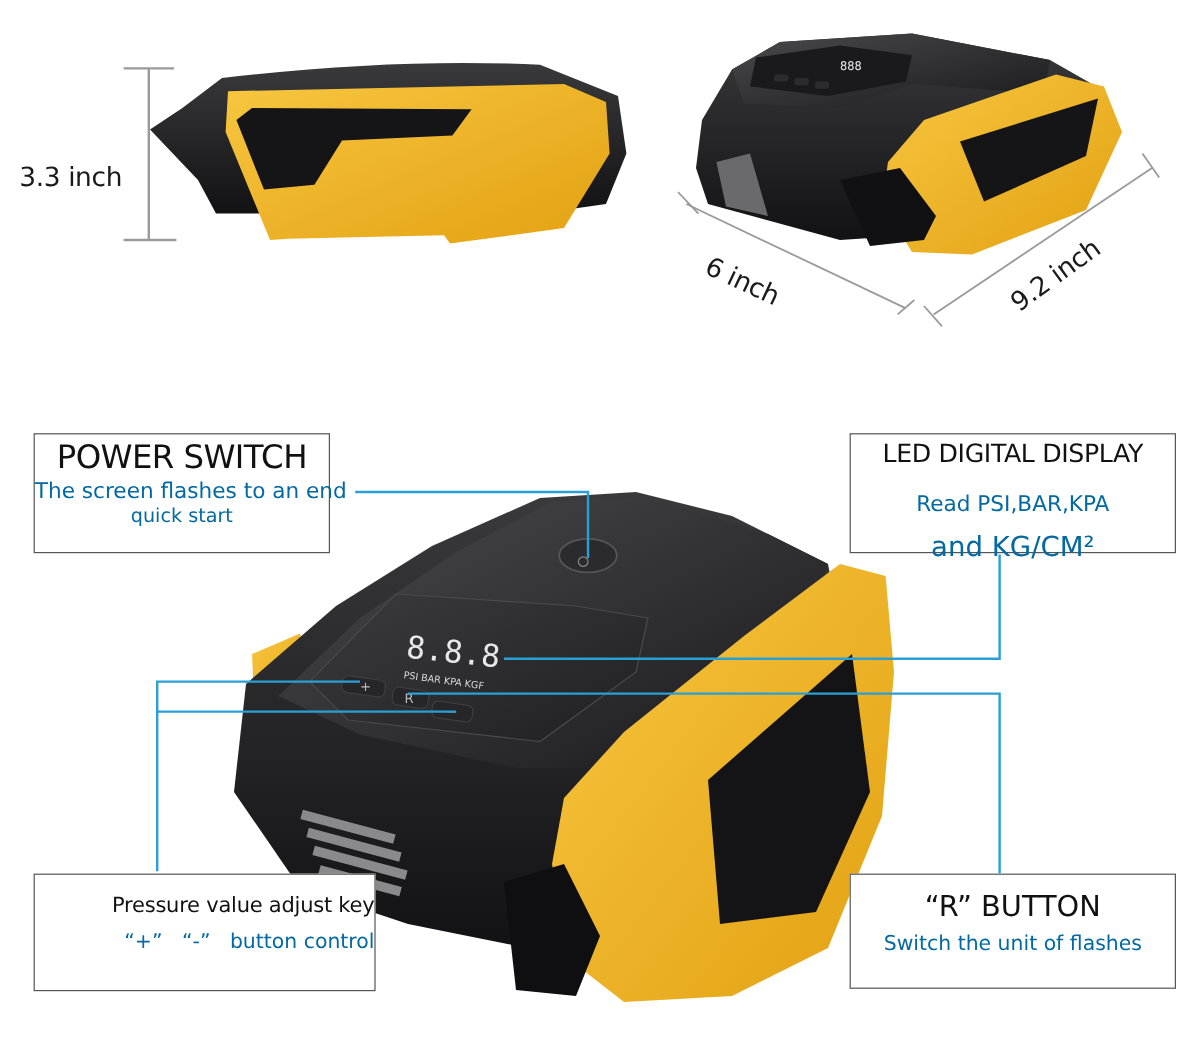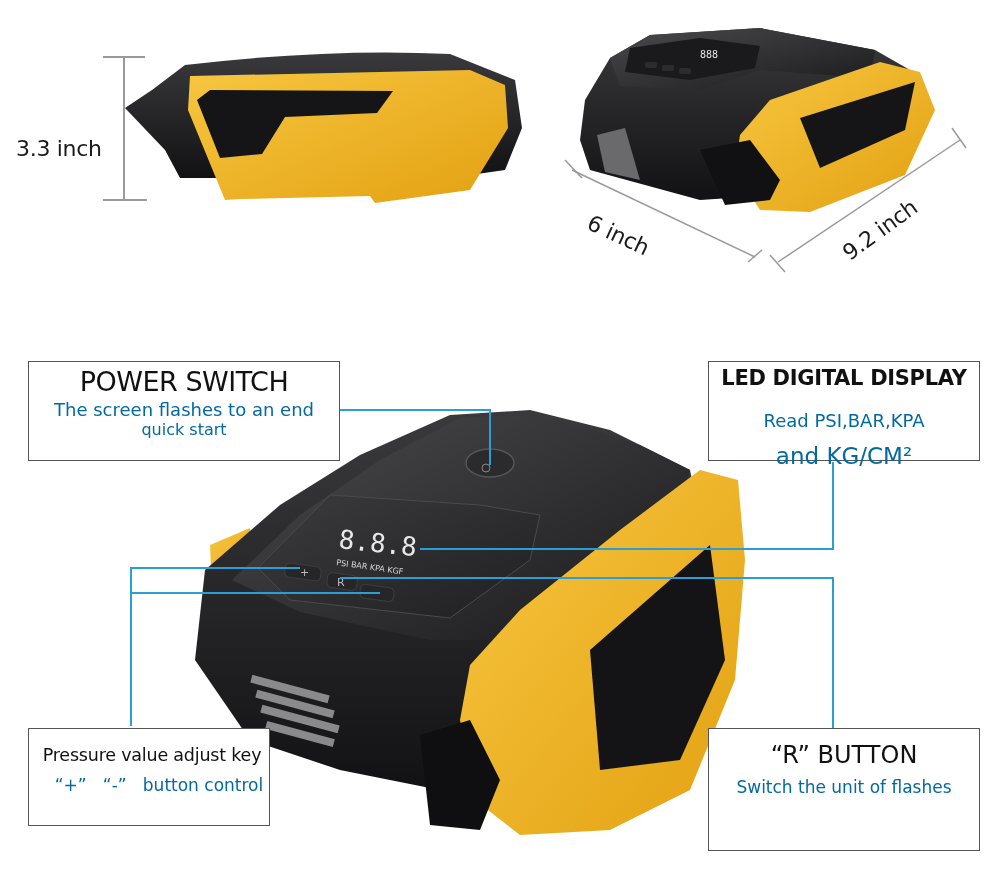--- a/index.html
+++ b/index.html
@@ -117,33 +117,33 @@
     <polyline points="380,593 131,593"></polyline>
 
     <polyline points="340,578 833,578 833,728"></polyline>
   </g>
 </svg>
 
 <div class="dim-label" style="left:16px;top:113px;margin-top:23px;">3.3 inch</div>
 <div class="dim-label" style="left:594px;top:210px;transform:rotate(25deg);transform-origin:left top;">6 inch</div>
 <div class="dim-label" style="left:838px;top:245px;transform:rotate(-36deg);transform-origin:left top;">9.2 inch</div>
 
-<div class="callout" style="left:28px;top:361px;width:312px;height:100px;">
+<div class="callout" style="left:28px;top:361px;width:247px;height:100px;">
   <span class="title" style="font-size:27px;margin-top:4px;letter-spacing:-0.5px;">POWER SWITCH</span>
   <span class="line" style="font-size:18px;margin-top:2px;">The screen flashes to an end</span>
   <span class="line" style="font-size:16px;">quick start</span>
 </div>
 
 <div class="callout" style="left:708px;top:361px;width:272px;height:100px;">
-  <span class="title" style="font-size:21px;margin-top:4px;letter-spacing:-0.3px;font-weight:bold;">LED DIGITAL DISPLAY</span>
+  <span class="title" style="font-size:21px;margin-top:4px;letter-spacing:-0.3px;">LED DIGITAL DISPLAY</span>
   <span class="line" style="font-size:18px;margin-top:20px;">Read PSI,BAR,KPA</span>
   <span class="line" style="font-size:23px;margin-top:12px;">and KG/CM²</span>
 </div>
 
-<div class="callout" style="left:28px;top:728px;width:242px;height:98px;text-align:center;padding-left:6px;">
+<div class="callout" style="left:28px;top:728px;width:285px;height:98px;text-align:right;padding-left:6px;">
   <span class="title" style="font-size:17.5px;margin-top:16px;letter-spacing:-0.2px;">Pressure value adjust key</span>
   <span class="line" style="font-size:17px;margin-top:10px;padding-left:14px;white-space:pre;">“+”   “-”   button control</span>
 </div>
 
-<div class="callout" style="left:708px;top:728px;width:272px;height:123px;">
+<div class="callout" style="left:708px;top:728px;width:272px;height:96px;">
   <span class="title" style="font-size:24px;margin-top:12px;">“R”  BUTTON</span>
   <span class="line" style="font-size:17px;margin-top:8px;">Switch the unit of flashes</span>
 </div>
 
 </body></html>

